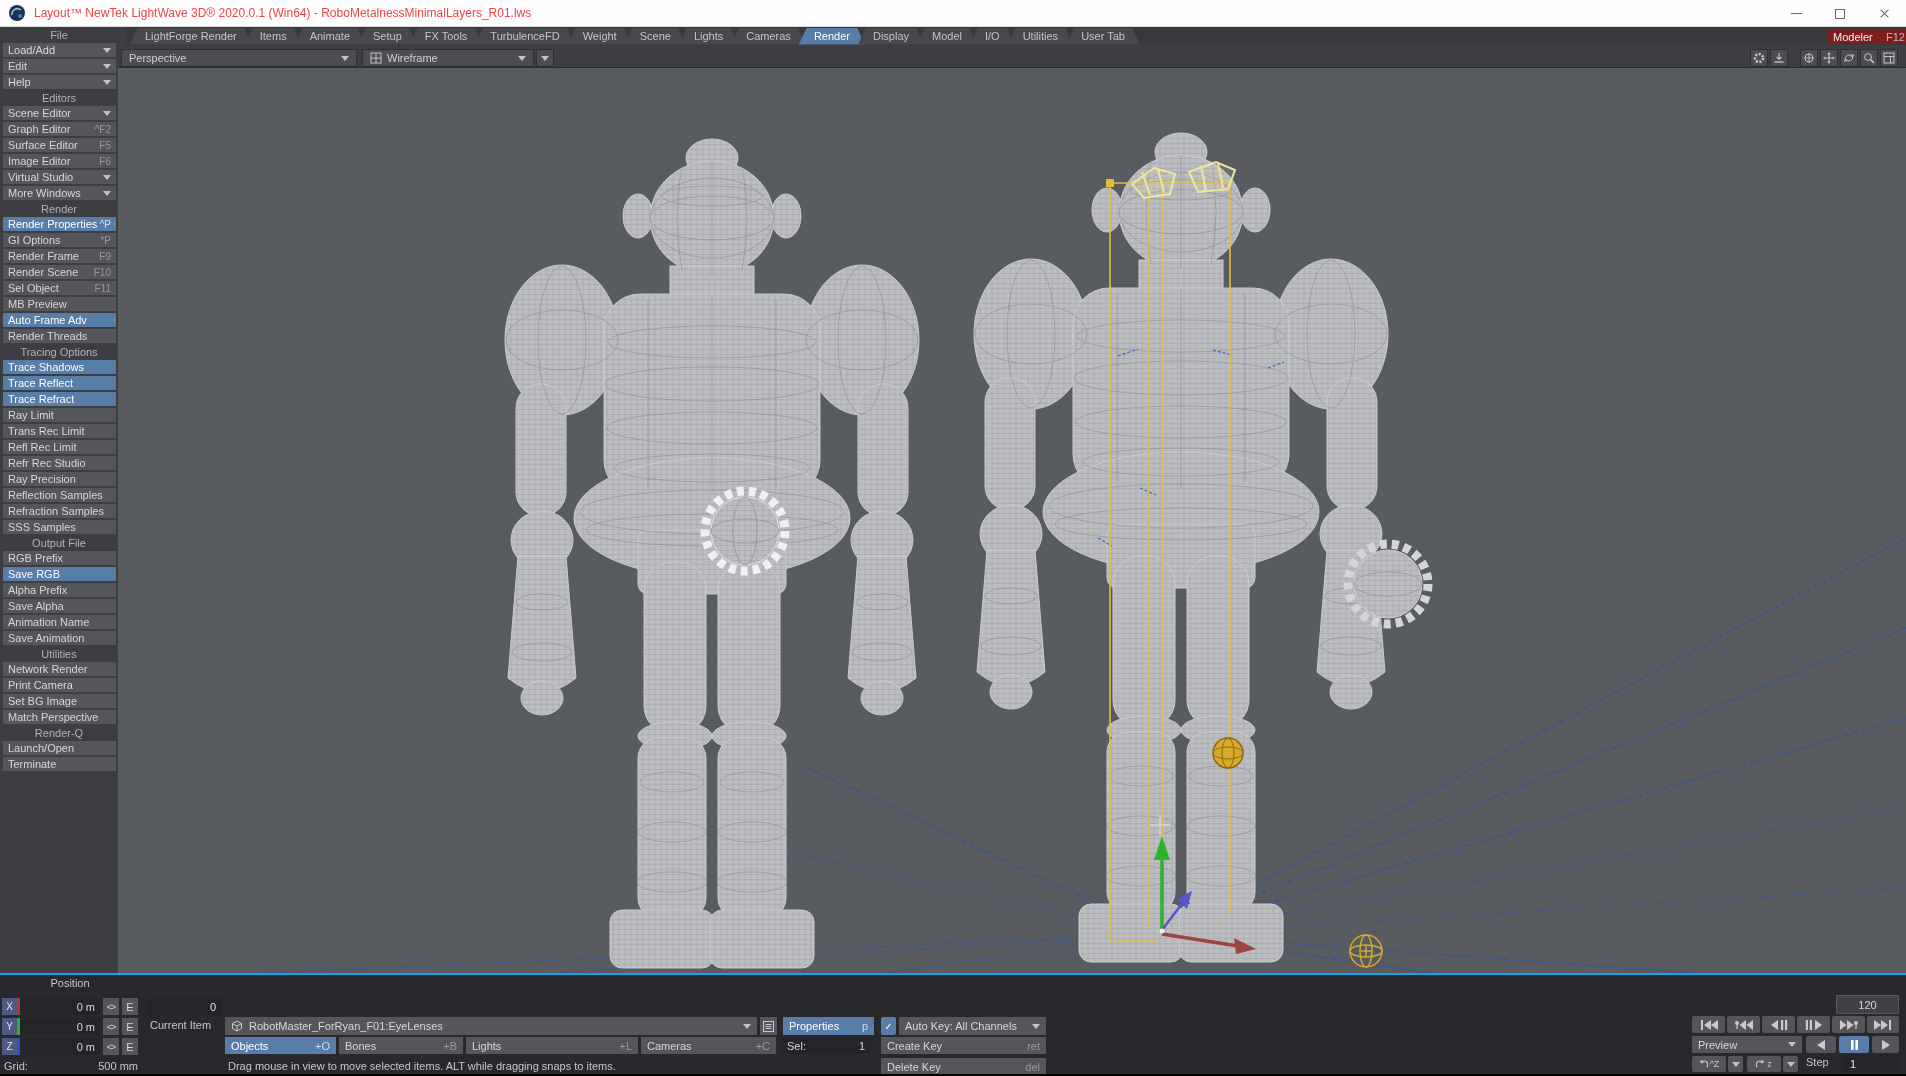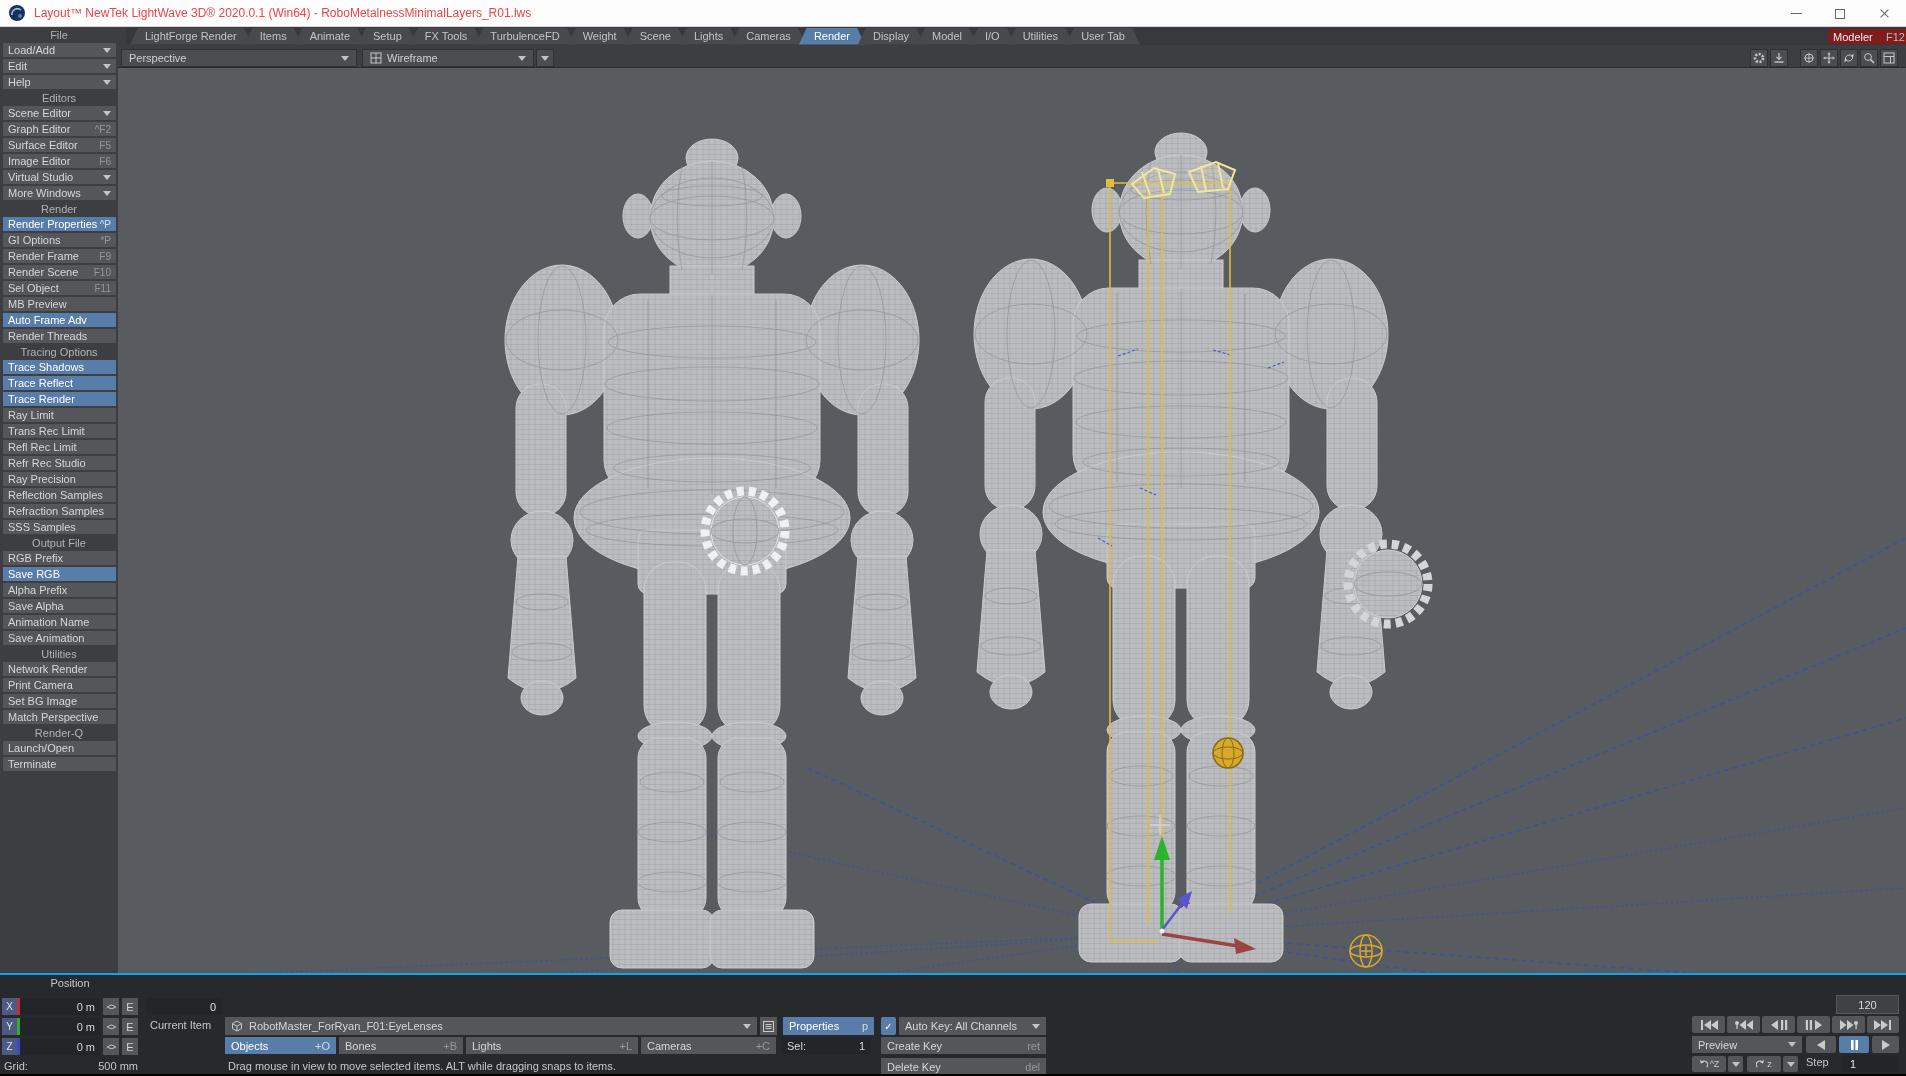--- a/index.html
+++ b/index.html
@@ -235,21 +235,21 @@
   </div>
   <div class="group">
     <div class="ghead">Tracing Options</div>
     <div class="sbtn on">
         <span>Trace Shadows</span>
       </div>
     <div class="sbtn on">
         <span>Trace Reflect</span>
       </div>
     <div class="sbtn on">
-        <span>Trace Render</span>
+        <span>Trace Refract</span>
       </div>
     <div class="sbtn">
         <span>Ray Limit</span>
       </div>
     <div class="sbtn">
         <span>Trans Rec Limit</span>
       </div>
     <div class="sbtn">
         <span>Refl Rec Limit</span>
       </div>

